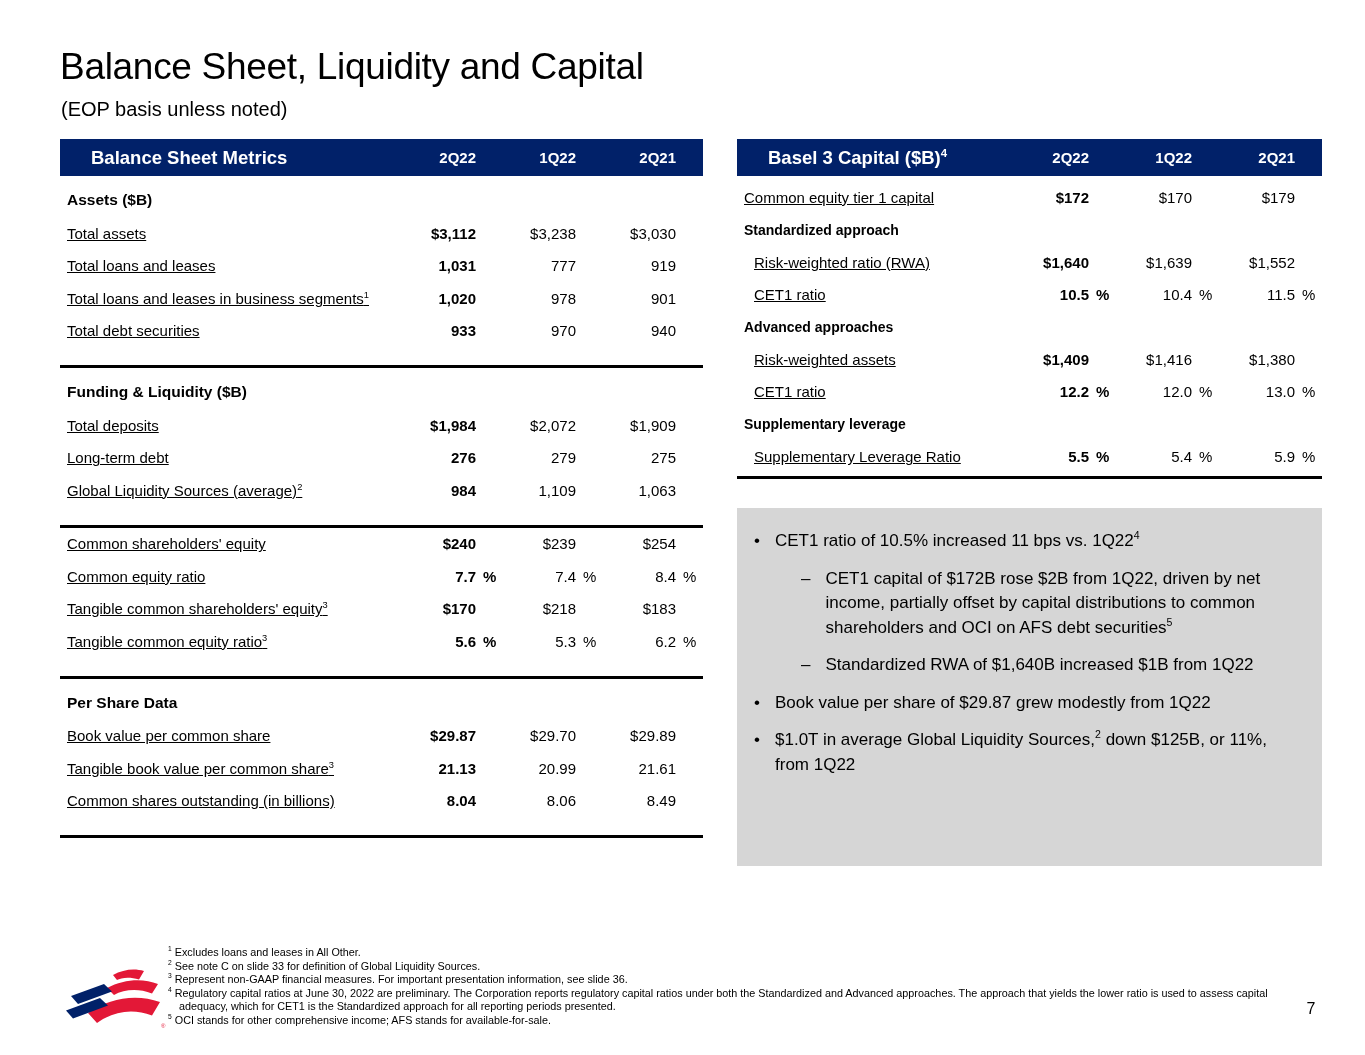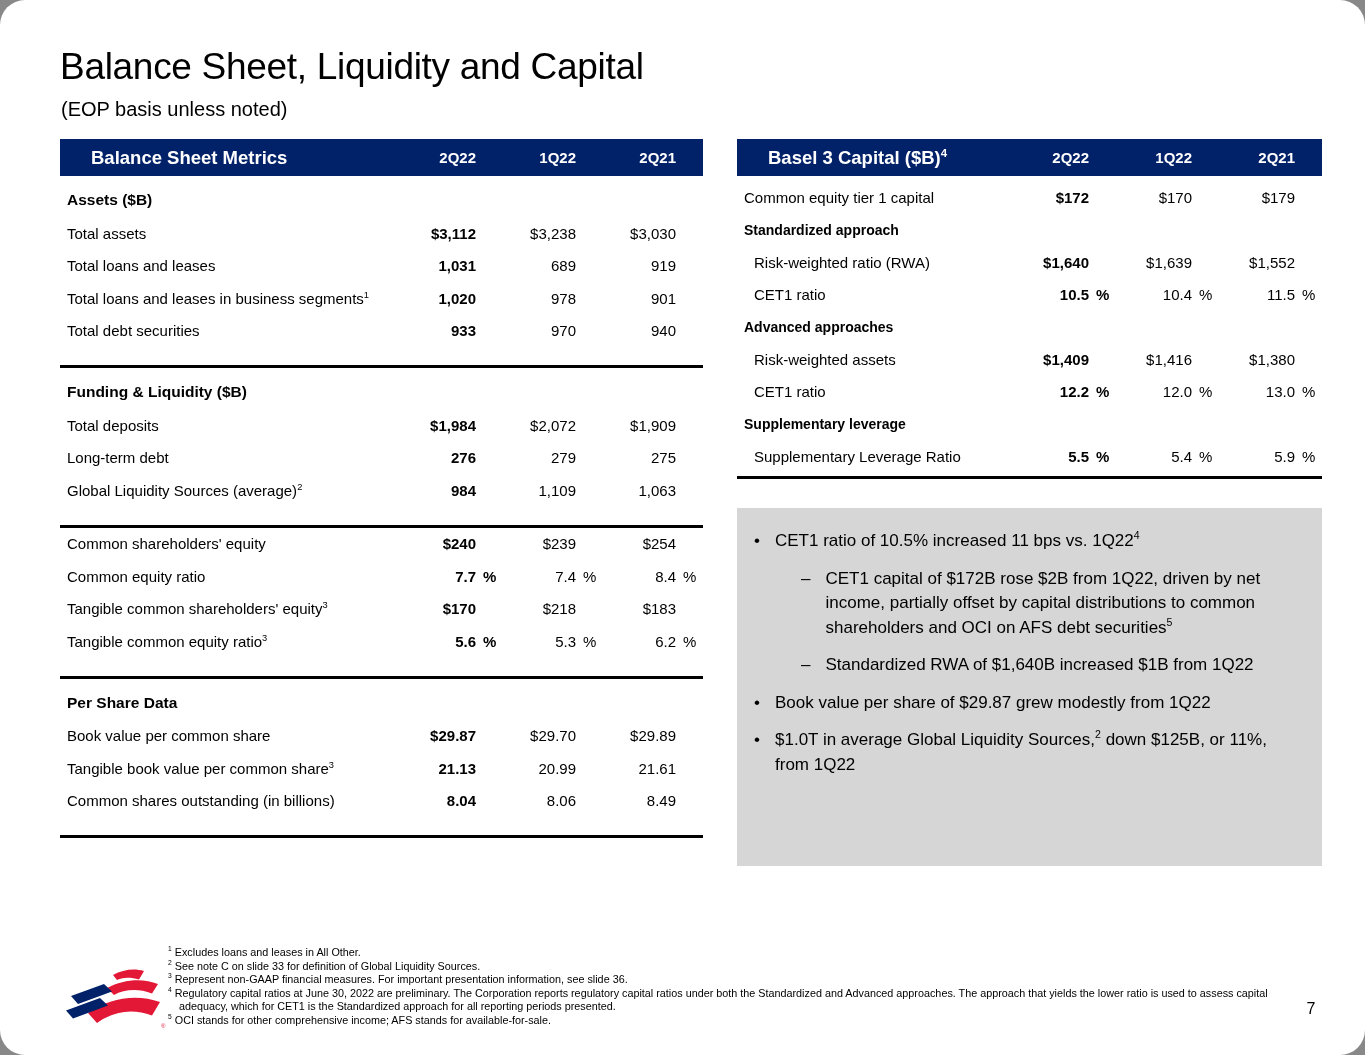--- a/index.html
+++ b/index.html
@@ -1,37 +1,37 @@
 <!DOCTYPE html>
 <html style="--navy: #012169; --red: #E31837; --gray: #D6D6D6;"><head>
 <meta charset="utf-8">
 <style>
   :root { --navy:#012169; --red:#E31837; --gray:#D6D6D6; }
   * { margin:0; padding:0; box-sizing:border-box; }
   html,body { background:#888; }
   .slide {
     position:relative; width:1365px; height:1055px; background:#fff;
     font-family:"Liberation Sans","DejaVu Sans",sans-serif; color:#000;
-    margin:0 auto; overflow:hidden;border-radius:25px;
+    margin:0 auto; overflow:hidden;
   }
   .title { position:absolute; left:60px; top:46px; font-size:37px; font-weight:400; letter-spacing:-0.3px; }
   .subtitle { position:absolute; left:61px; top:98px; font-size:20px; }
 
   
   .table-left  { position:absolute; left:60px;  top:139px; width:643px; }
   .table-right { position:absolute; left:737px; top:139px; width:585px; }
   .lgrid { display:grid; grid-template-columns:346px 70px 27px 73px 27px 73px 27px; align-items:center; }
   .rgrid { display:grid; grid-template-columns:276px 76px 27px 76px 27px 76px 27px; align-items:center; }
   .thead { background:var(--navy); color:#fff; height:37px; font-size:18.5px; font-weight:700; }
   .th-title { padding-left:7px;margin-left:24px; }
   .num { text-align:right; font-size:15px; white-space:nowrap; }
   .pct { font-size:15px; padding-left:7px; }
   .bold { font-weight:700; }
   .row { height:32.5px; font-size:15px; }
-  .row .label { padding-left:7px; }
+  .row .label { padding-left:7px;text-decoration:underline; }
   .row.indent .label { padding-left:17px; }
   .section { border-bottom:3px solid #000; padding-bottom:18px; }
   .section-heading { font-weight:700; font-size:15.5px; padding:15px 0 8px 7px; }
   .rbody { padding-top:5px; padding-bottom:3px; border-bottom:3px solid #000; }
   .group-heading { font-weight:700; font-size:14px; height:32.3px; display:flex; align-items:center; padding-left:7px; }
   sup { font-size:62%; vertical-align:super; line-height:0; }
 
   
   .gray-box { position:absolute; left:737px; top:508px; width:585px; height:358px; background:var(--gray); padding:8px 22px 0 17px; }
   .b-item { display:flex; gap:13px; font-size:17px; line-height:24.5px; margin-top:13px; }
@@ -71,21 +71,21 @@
             <span class="pct bold"></span>
             <span class="num">$3,238</span>
             <span class="pct"></span>
             <span class="num">$3,030</span>
             <span class="pct"></span>
           </div>
           <div class="row lgrid">
             <span class="label">Total loans and leases</span>
             <span class="num bold">1,031</span>
             <span class="pct bold"></span>
-            <span class="num">689</span>
+            <span class="num">777</span>
             <span class="pct"></span>
             <span class="num">919</span>
             <span class="pct"></span>
           </div>
           <div class="row lgrid">
             <span class="label">Total loans and leases in business segments<sup>1</sup></span>
             <span class="num bold">1,020</span>
             <span class="pct bold"></span>
             <span class="num">978</span>
             <span class="pct"></span>

